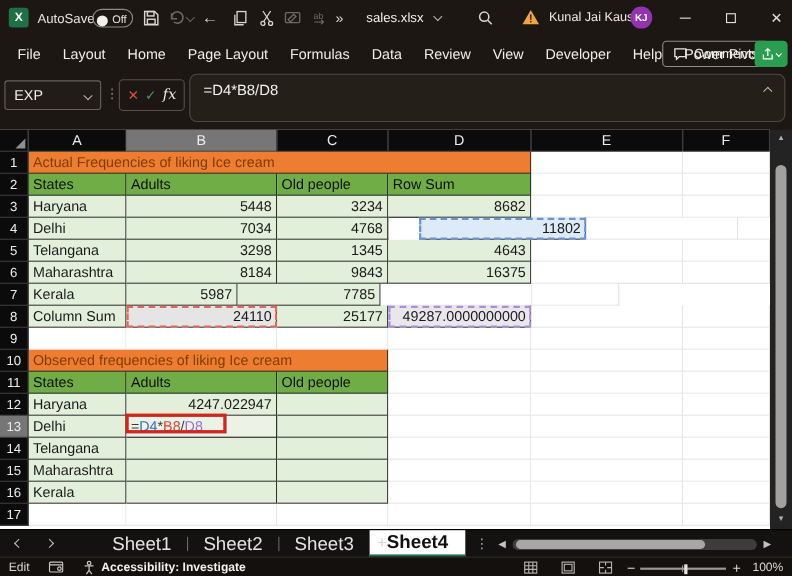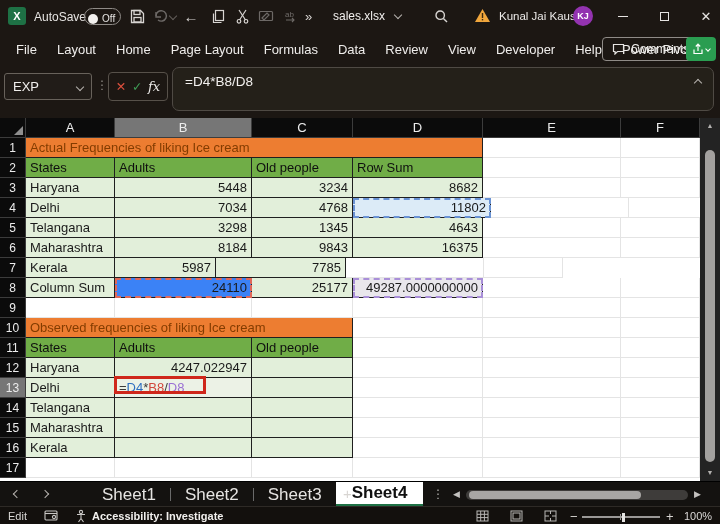--- a/index.html
+++ b/index.html
@@ -26,21 +26,21 @@
   .rowhdr{width:26px;height:20px;background:#0b0b0b;color:#ececec;text-align:center;font-size:12px;line-height:20px;
           border-right:1px solid #3c3c3c;border-bottom:1px solid #3c3c3c;flex:0 0 auto;position:relative;}
   .selhdr{background:#767676;}
   .cell{height:20px;font-size:13px;line-height:19px;padding:0 4px;overflow:hidden;white-space:nowrap;color:#1a1a1a;
         background:#fff;border-right:1px solid #e4e4e4;border-bottom:1px solid #e4e4e4;flex:0 0 auto;}
   .banner{background:#ED7D31;color:#833C00;border-right:1px solid #1f1f1f;border-bottom:1px solid #1f1f1f;}
   .th{background:#70AD47;color:#0f0f0f;border-right:1px solid #1f1f1f;border-bottom:1px solid #1f1f1f;}
   .td{background:#E2EFDA;border-right:1px solid #1f1f1f;border-bottom:1px solid #1f1f1f;}
   .num{text-align:right;}
   .ref-blue{background:#dcebf7;outline:2px dashed #6a93d4;outline-offset:-2px;}
-  .ref-red{background:#3b82f6;outline:2px dashed #e0685a;outline-offset:-2px;}
+  .ref-red{background:#e5e5e5;outline:2px dashed #e0685a;outline-offset:-2px;}
   .ref-purple{background:#e9e7ec;outline:2px dashed #a98fd8;outline-offset:-2px;}
   .edit{background:#ecf2e6;position:relative;overflow:visible;}
   .ann{position:absolute;left:-1px;top:-2px;width:92px;height:18px;border:3px solid #cf271b;z-index:6;pointer-events:none;}
   .corner-tri{position:absolute;right:2px;bottom:2px;width:0;height:0;border-left:9px solid transparent;border-bottom:9px solid #8f8f8f;}
   
   #vscroll{position:absolute;left:700px;top:118px;width:20px;height:363px;background:#232323;}
   #tabbar{position:absolute;left:0;top:481px;width:720px;height:25px;background:#141210;color:#e6e4e2;border-top:1px solid #000;}
   .tab{display:inline-flex;align-items:center;height:25px;padding:0 14px;font-size:17px;}
   .tab.active{background:#ffffff;color:#111;font-weight:bold;border-bottom:3px solid #1e7145;padding:0 16px;}
   .tabsep{display:inline-block;width:1px;height:13px;background:#6a6a6a;vertical-align:middle;}
@@ -231,21 +231,21 @@
         <div class="cell td num" style="width: 101px;">3234</div>
         <div class="cell td num" style="width: 130px; text-align: right;">8682</div>
         <div class="cell" style="width: 138px;"></div>
         <div class="cell" style="width: 79px;"></div>
       </div>
       <div class="grow">
         <div class="rowhdr">4</div>
         <div class="cell td" style="width: 89px;">Delhi</div>
         <div class="cell td num" style="width: 137px;">7034</div>
         <div class="cell td num" style="width: 101px;">4768</div>
-        <div class="cell td num ref-blue" style="width: 138px;">11802</div>
+        <div class="cell td num ref-blue" style="width: 152px; margin-left: 28px;">11802</div>
         <div class="cell" style="width: 138px;"></div>
         <div class="cell" style="width: 79px;"></div>
       </div>
       <div class="grow">
         <div class="rowhdr">5</div>
         <div class="cell td" style="width: 89px;">Telangana</div>
         <div class="cell td num" style="width: 137px;">3298</div>
         <div class="cell td num" style="width: 101px;">1345</div>
         <div class="cell td num" style="width: 130px;">4643</div>
         <div class="cell" style="width: 138px;"></div>

